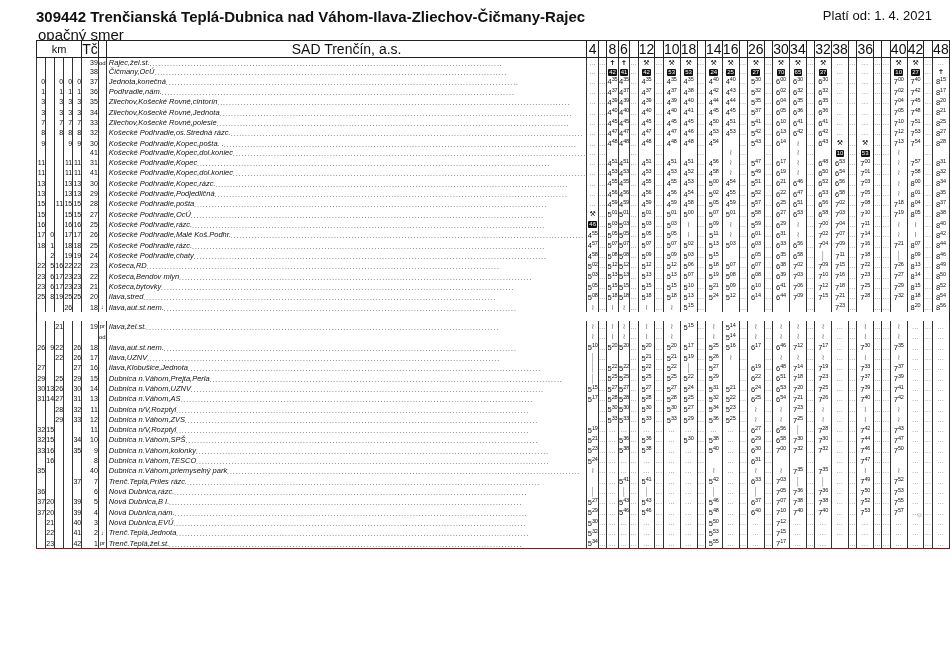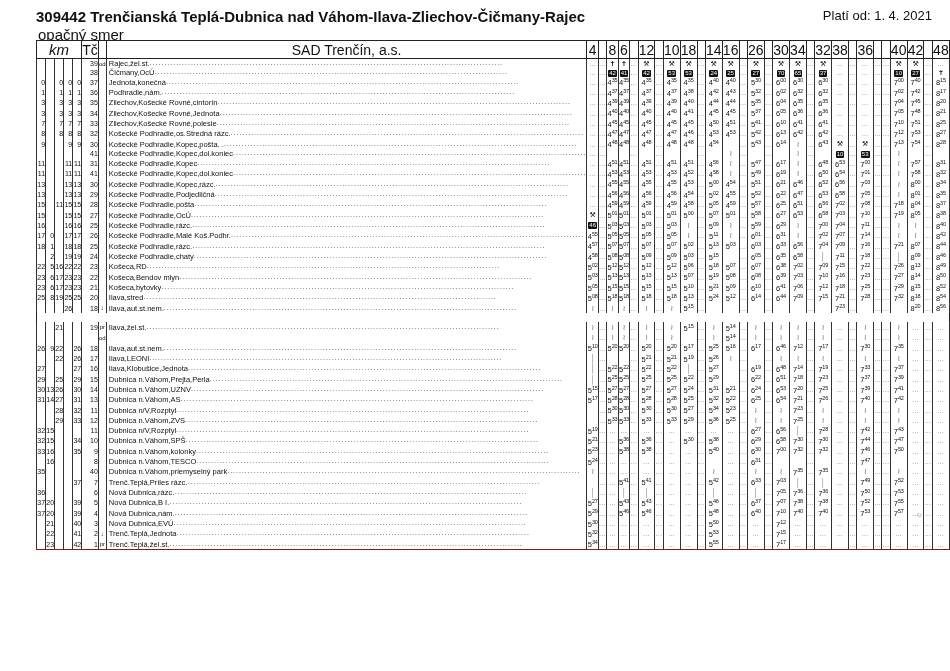--- a/index.html
+++ b/index.html
@@ -6,32 +6,32 @@
   #page{position:relative;width:950px;height:671px;background:#ffffff;
         font-family:"Liberation Sans","DejaVu Sans",sans-serif;color:#111;overflow:hidden;}
   #title{position:absolute;left:36px;top:8px;font-size:15px;font-weight:bold;letter-spacing:0px;white-space:nowrap;}
   #validfrom{position:absolute;right:18px;top:8px;font-size:13px;}
   #oppdir{position:absolute;left:38px;top:26px;font-size:15px;}
   #tt{position:absolute;left:36px;top:40px;border-collapse:collapse;table-layout:fixed;}
   #tt td,#tt th{padding:0;margin:0;vertical-align:middle;font-weight:normal;}
   
   tr.hd td{border:1px solid #222;height:12px;font-size:14px;text-align:center;background:#fff;}
   tr.hd td.stnh{text-align:center;font-size:14px;}
-  tr.hd td.kmh{font-size:15px;font-style:italic;}
+  tr.hd td.kmh{font-size:11px;}
   
   td.km{width:13px;font-size:7px;text-align:right;border-left:1px solid #333;padding-right:1px;}
   td.tc{width:15px;font-size:7px;text-align:right;border-left:1px solid #333;border-right:1px solid #333;padding-right:1px;}
   td.flag{width:13px;font-size:6px;text-align:center;border-right:1px solid #333;color:#111;}
   td.stn{width:172px;font-size:7.5px;border-right:1px solid #333;}
   td.tcell{width:22px;font-size:7px;text-align:center;border-left:1px solid #333;border-right:1px solid #333;}
   tr.body-row{height:9px;}
   tr.spacer td{height:9px;border-bottom:none;}
   #tt{border:1px solid #222;}
   tr.lastline td{border-bottom:1px solid #7f1d1d;}
-  .stnwrap{display:flex;align-items:flex-start;overflow:hidden;}
+  .stnwrap{display:flex;align-items:flex-end;overflow:hidden;font-style:italic;}
   .stname{white-space:nowrap;padding-left:2px;}
   .leader{flex:1;overflow:hidden;white-space:nowrap;color:#333;font-size:7px;letter-spacing:1px;}
   .t .th{font-size:7.5px;}
   .t .tm{font-size:5.5px;vertical-align:super;letter-spacing:-0.2px;}
   .dots{color:#222;font-size:6px;letter-spacing:0.5px;}
   .wavy{color:#777;font-size:8px;}
   .bar{color:#888;font-size:8px;}
   .sym{font-size:7px;}
   .nbox{display:inline-block;background:#111;color:#fff;font-size:6px;padding:0 1px;line-height:7px;border-radius:1px;}
   #copyright{position:absolute;right:28px;top:512px;font-size:6px;color:#999;transform:rotate(-90deg);}
@@ -1289,21 +1289,21 @@
         <tr class="body-row">
           <td class="km"></td>
           <td class="km"></td>
           <td class="km">22</td>
           <td class="km"></td>
           <td class="km">26</td>
           <td class="tc">17</td>
           <td class="flag"></td>
           <td class="stn">
             <div class="stnwrap">
-              <span class="stname">Ilava,LEONI</span>
+              <span class="stname">Ilava,UZNV</span>
               <span class="leader">........................................................................................................................</span>
             </div>
           </td>
           <td class="tcell"><span class="bar">│</span></td>
           <td class="tcell"><span class="dots">...</span></td>
           <td class="tcell"></td>
           <td class="tcell"></td>
           <td class="tcell"><span class="dots">...</span></td>
           <td class="tcell"><span class="t"><span class="th">5</span><span class="tm">21</span></span></td>
           <td class="tcell"><span class="dots">...</span></td>

